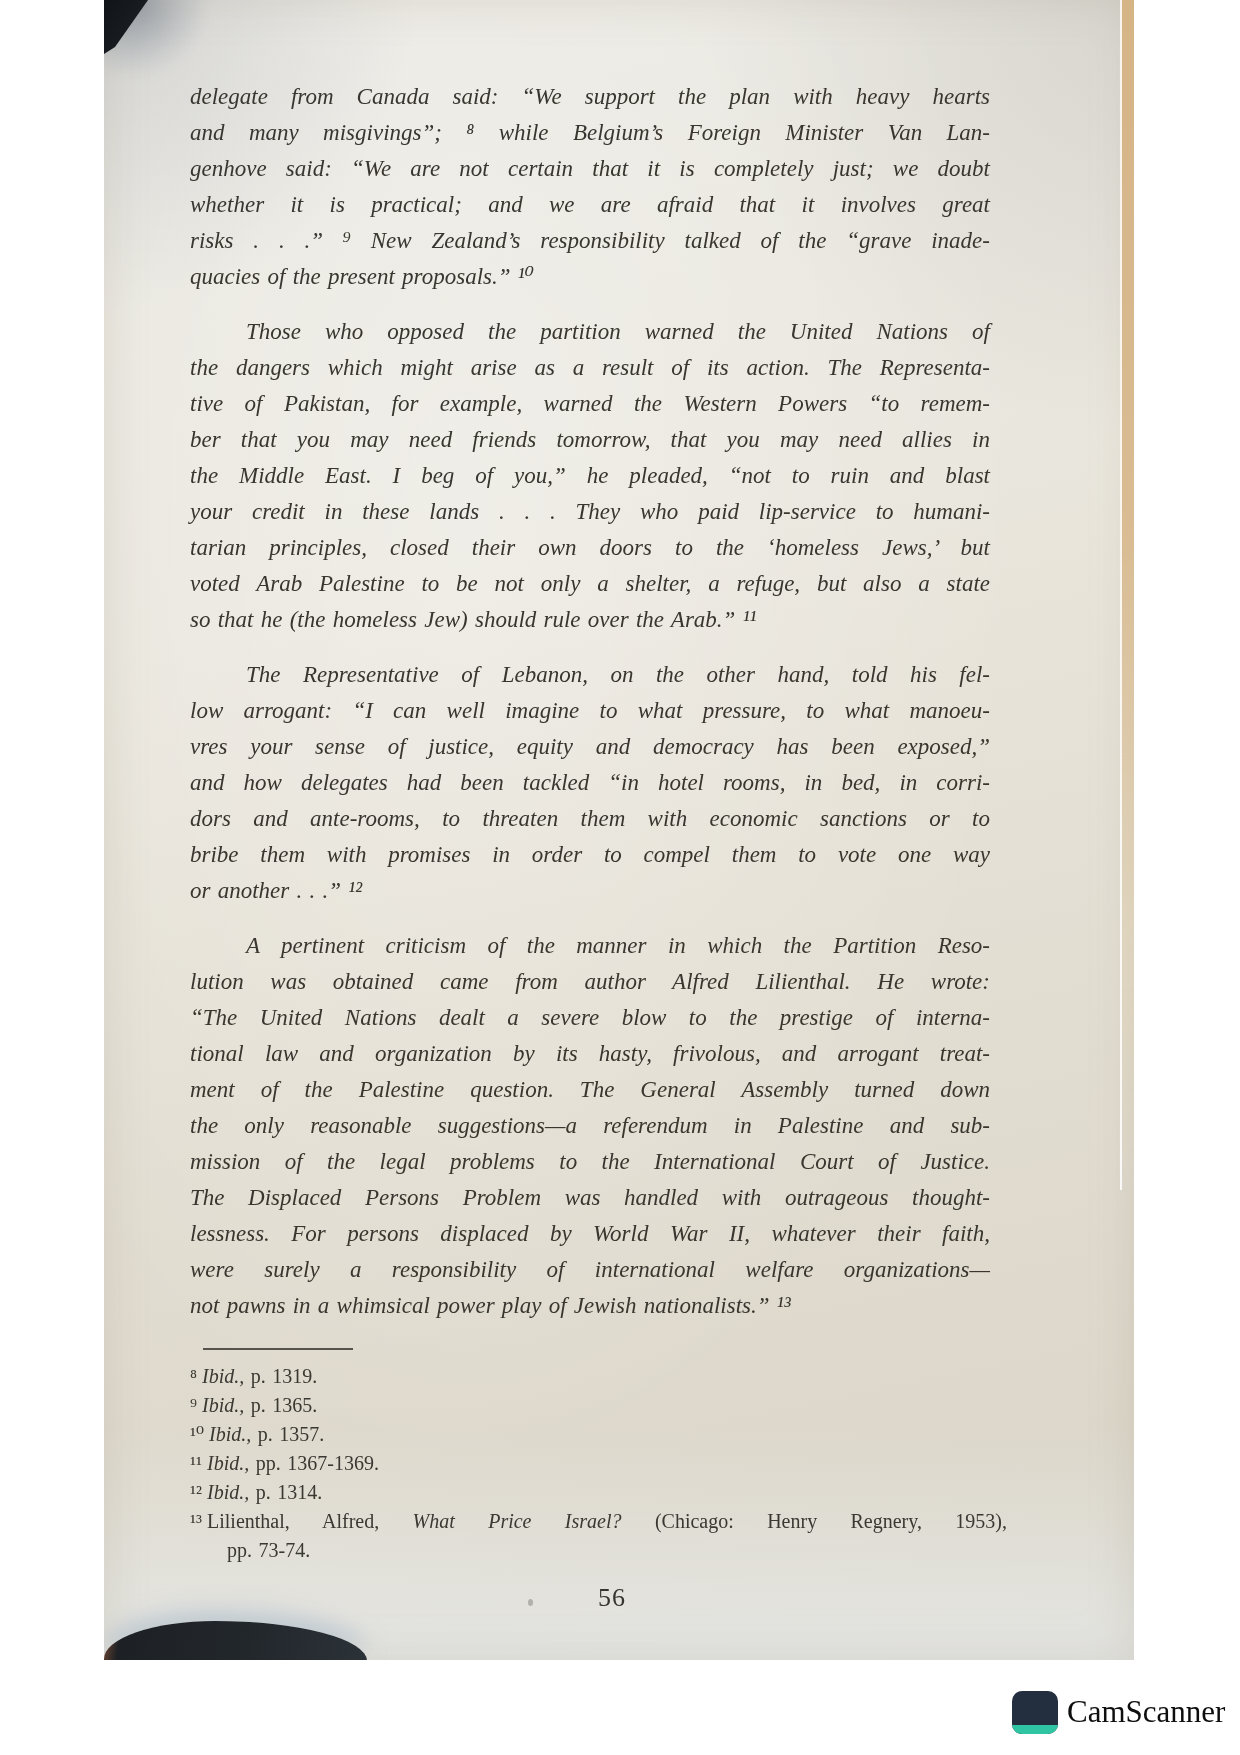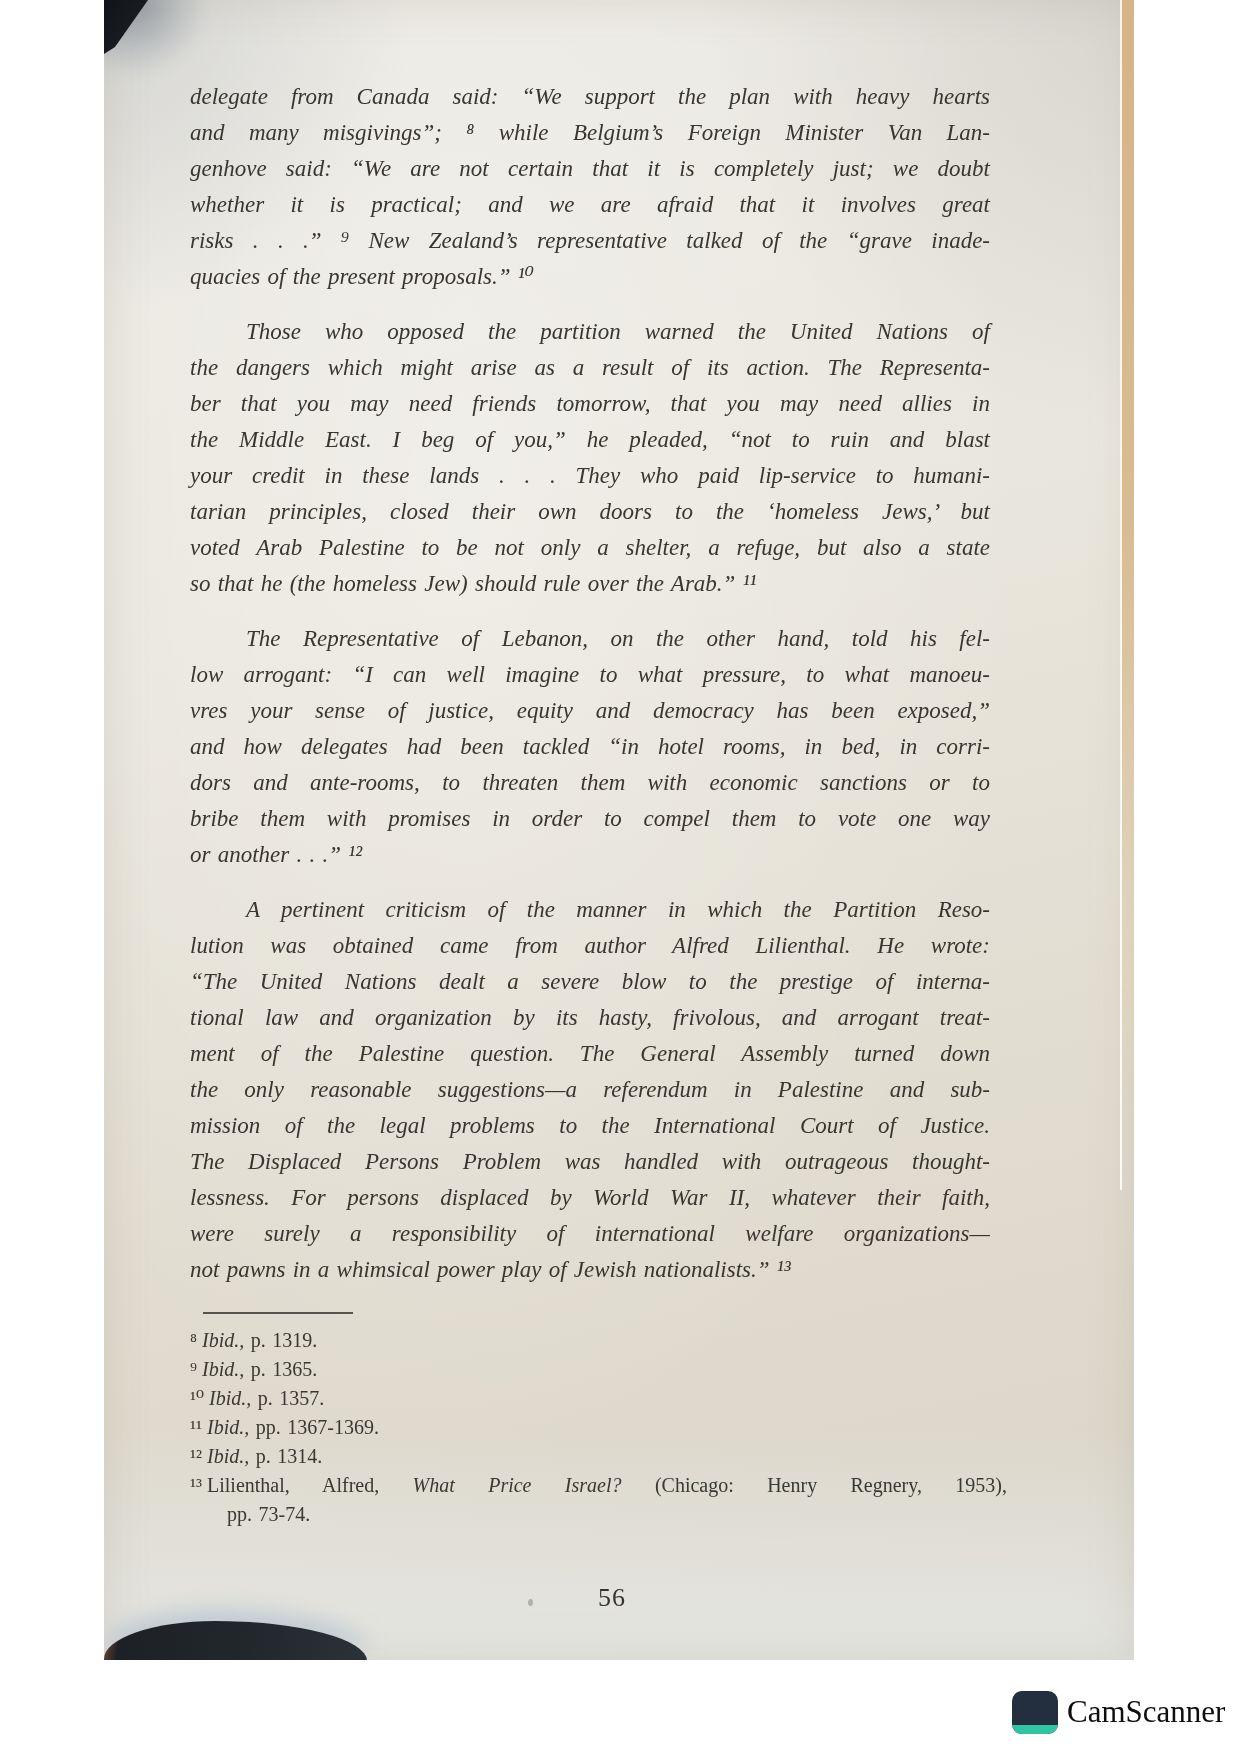--- a/index.html
+++ b/index.html
@@ -104,27 +104,28 @@
 
   <div class="edge-strip"></div>
 
   <div class="text-col">
 
     <div class="para">
         <div class="tline">delegate from Canada said: “We support the plan with heavy hearts</div>
         <div class="tline">and many misgivings”; ⁸ while Belgium’s Foreign Minister Van Lan-</div>
         <div class="tline">genhove said: “We are not certain that it is completely just; we doubt</div>
         <div class="tline">whether it is practical; and we are afraid that it involves great</div>
-        <div class="tline">risks . . .” ⁹ New Zealand’s representative talked of the “grave inade-</div>
+        <div class="tline">risks . . .” ⁹ New Zealand’s responsibility talked of the “grave inade-</div>
         <div class="tline">quacies of the present proposals.” ¹⁰</div>
       </div>
 
     <div class="para indent">
         <div class="tline">Those who opposed the partition warned the United Nations of</div>
         <div class="tline">the dangers which might arise as a result of its action. The Representa-</div>
+        <div class="tline">tive of Pakistan, for example, warned the Western Powers “to remem-</div>
         <div class="tline">ber that you may need friends tomorrow, that you may need allies in</div>
         <div class="tline">the Middle East. I beg of you,” he pleaded, “not to ruin and blast</div>
         <div class="tline">your credit in these lands . . . They who paid lip-service to humani-</div>
         <div class="tline">tarian principles, closed their own doors to the ‘homeless Jews,’ but</div>
         <div class="tline">voted Arab Palestine to be not only a shelter, a refuge, but also a state</div>
         <div class="tline">so that he (the homeless Jew) should rule over the Arab.” ¹¹</div>
       </div>
 
     <div class="para indent">
         <div class="tline">The Representative of Lebanon, on the other hand, told his fel-</div>

